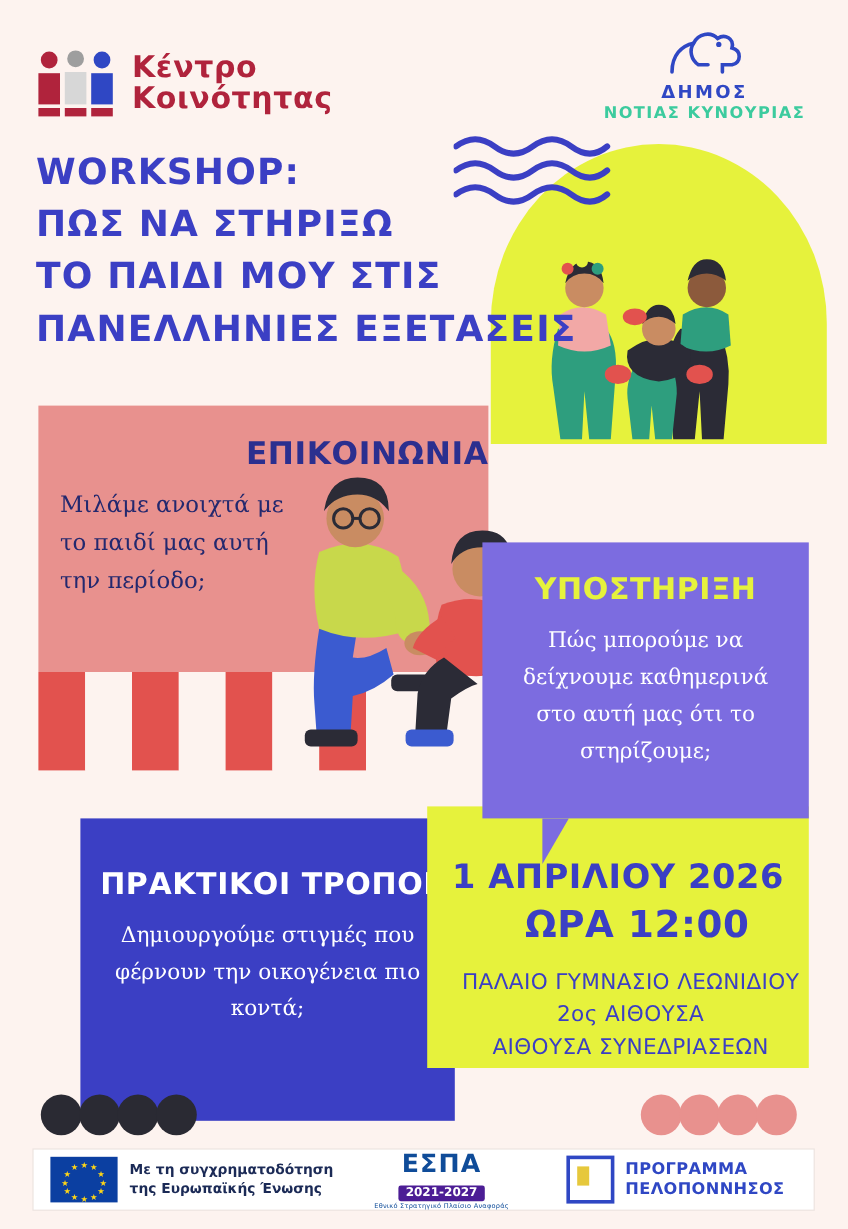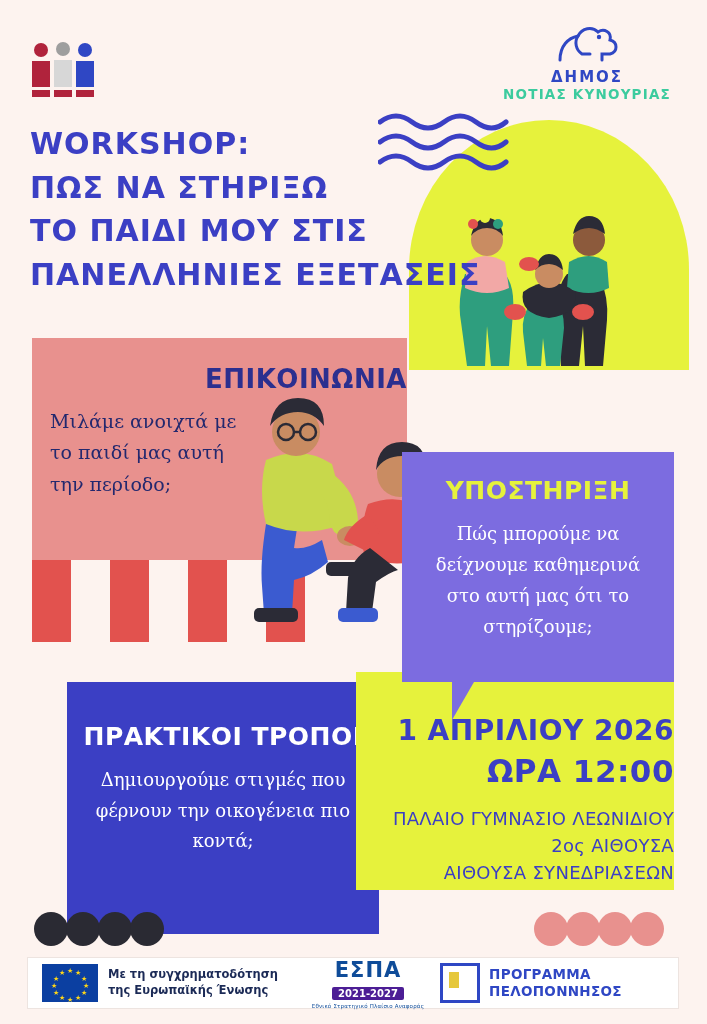--- a/index.html
+++ b/index.html
@@ -238,21 +238,21 @@
 
   
   .card-details {
     position: absolute;
     left: 356px;
     top: 672px;
     width: 318px;
     height: 218px;
     background: #E6F23C;
     z-index: 2;
-    text-align: right;
+    text-align: center;
   }
   .card-details .d-date {
     color: #3B3FC4;
     font-weight: bold;
     font-size: 28px;
     margin-top: 42px;
     letter-spacing: .5px;
   }
   .card-details .d-time {
     color: #3B3FC4;
@@ -346,21 +346,21 @@
     display: inline-block;
     margin-top: 1px;
   }
   .espa .e3 {
     font-size: 5.5px;
     color: #0F4C99;
     margin-top: 2px;
     letter-spacing: .2px;
   }
   .prog {
-    margin-left: 16px;
+    margin-left: 48px;
     display: flex;
     align-items: center;
     gap: 9px;
   }
   .prog-mark {
     width: 34px;
     height: 34px;
     border: 3px solid #2F47C4;
     position: relative;
     flex: 0 0 auto;
@@ -394,20 +394,24 @@
         <circle cx="13" cy="10" r="7" fill="#B0233C"></circle>
         <rect x="4" y="21" width="18" height="26" fill="#B0233C"></rect>
         <circle cx="35" cy="9" r="7" fill="#9E9E9E"></circle>
         <rect x="26" y="20" width="18" height="27" fill="#D7D7D7"></rect>
         <circle cx="57" cy="10" r="7" fill="#2F47C4"></circle>
         <rect x="48" y="21" width="18" height="26" fill="#2F47C4"></rect>
         <rect x="4" y="50" width="18" height="7" fill="#B0233C"></rect>
         <rect x="26" y="50" width="18" height="7" fill="#B0233C"></rect>
         <rect x="48" y="50" width="18" height="7" fill="#B0233C"></rect>
       </svg>
+    </div>
+    <div class="logo-text">
+      <span>Κέντρο</span>
+      <span>Κοινότητας</span>
     </div>
   </div>
 
   <div class="logo-dimos">
     <svg class="lion" width="70" height="42" viewBox="0 0 70 42">
       <path d="M8 36 C8 22 16 14 26 12 C30 4 40 2 46 8 C52 4 60 8 58 16 C66 18 66 28 58 30 L50 30 L50 36" fill="none" stroke="#2F47C4" stroke-width="3" stroke-linecap="round"></path>
       <path d="M26 12 C22 18 24 26 30 30 L38 30" fill="none" stroke="#2F47C4" stroke-width="3" stroke-linecap="round"></path>
       <circle cx="47" cy="13" r="2.2" fill="#2F47C4"></circle>
     </svg>
     <div class="d1">ΔΗΜΟΣ</div>

